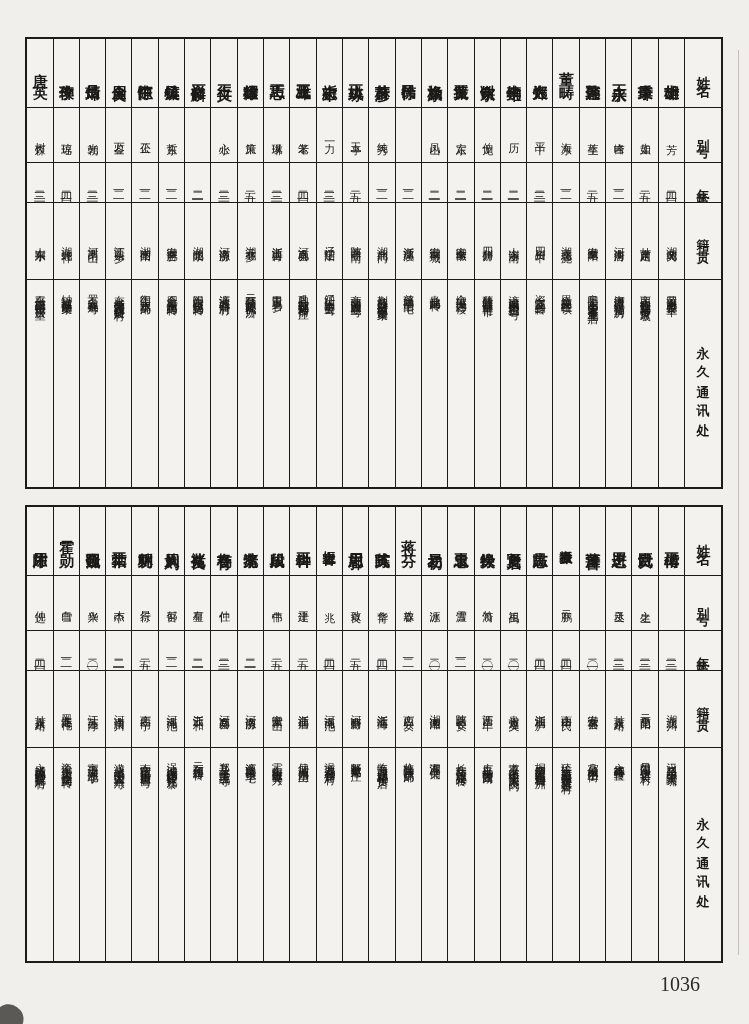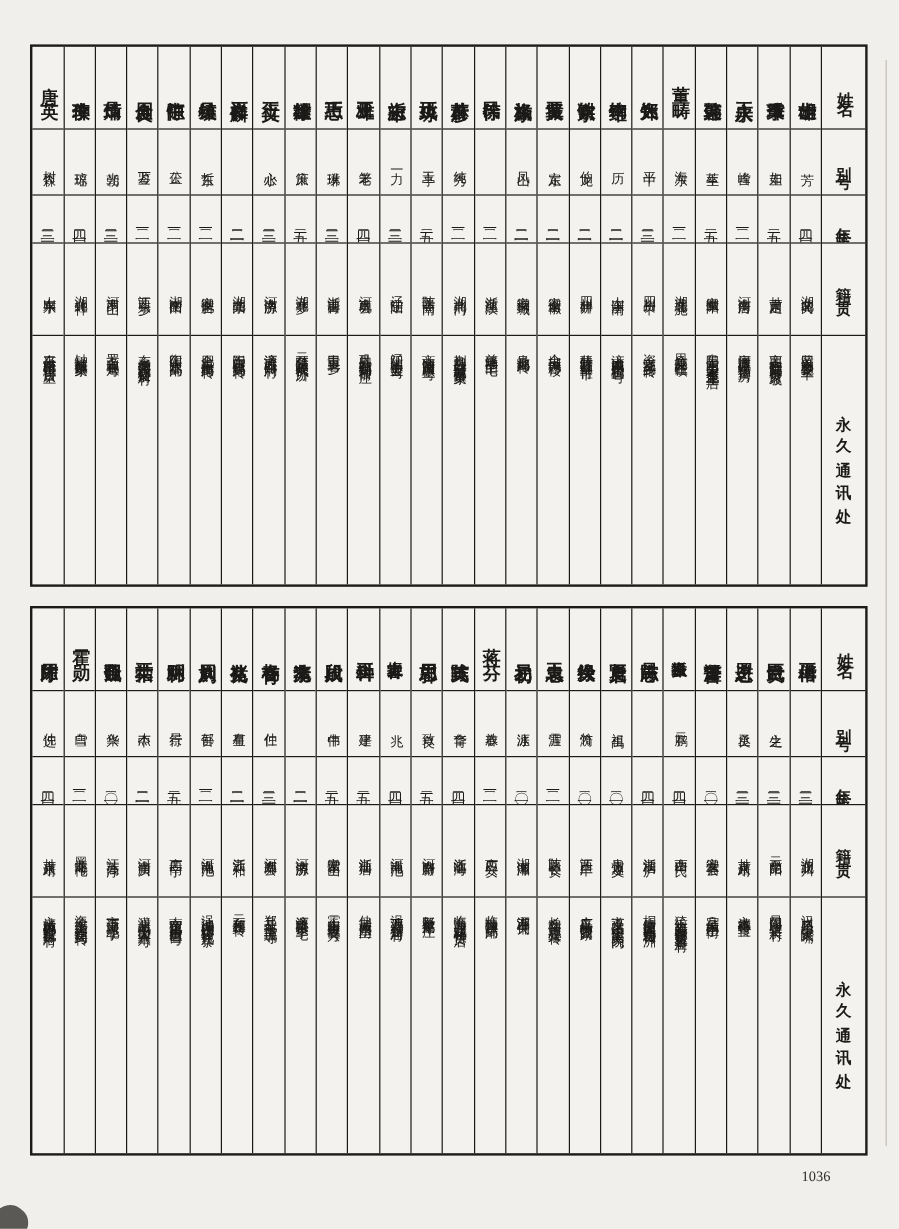--- a/index.html
+++ b/index.html
@@ -36,21 +36,21 @@
   .cell.origin{height:77px;font-size:11px;line-height:1;letter-spacing:1.5px;}
   .cell.address{flex:1 1 auto;justify-content:flex-start;padding-top:6px;font-size:11px;line-height:1;letter-spacing:1.5px;}
   .hcell{font-weight:bold;}
   .hcell.name{font-size:14px;letter-spacing:0.55em;}
   .hcell.alias{font-size:13px;letter-spacing:0.5em;}
   .hcell.age{font-size:13px;letter-spacing:0.25em;}
   .hcell.origin{font-size:13px;letter-spacing:0.9em;}
   .hcell.address{font-size:13px;letter-spacing:1.5em;justify-content:center;padding-top:0;}
   .page-number{
     position:absolute;left:655px;top:973px;width:50px;
-    text-align:center;font-size:12px;color:#2c2a27;
+    text-align:center;font-size:20px;color:#2c2a27;
     font-family:"Liberation Serif","DejaVu Serif",serif;
   }
   .edge-line{
     position:absolute;left:738px;top:50px;width:1px;height:905px;
     background:#c3bfb7;
   }
   .corner-smudge{
     position:absolute;left:-8px;top:1004px;width:30px;height:34px;
     background:#35332f;transform:rotate(40deg);border-radius:45%;
     opacity:.8;

